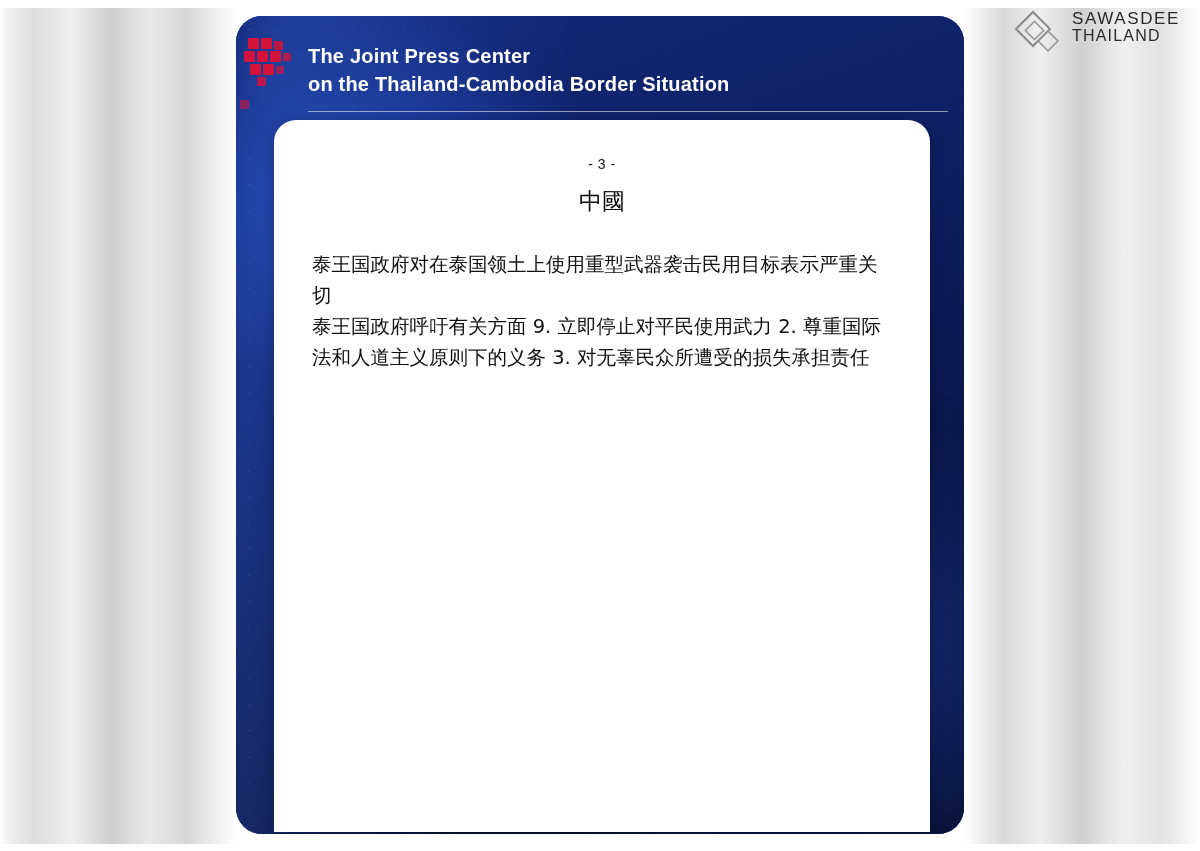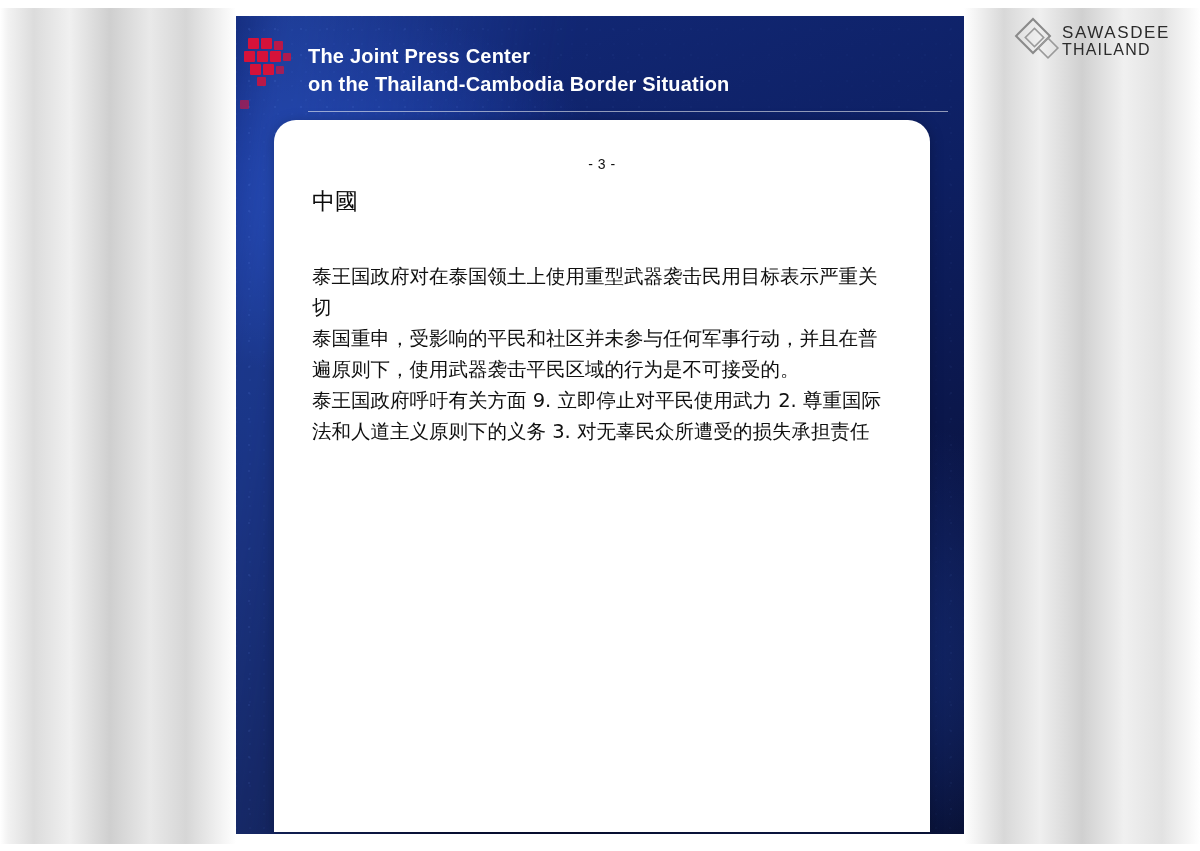--- a/index.html
+++ b/index.html
@@ -50,20 +50,21 @@
 
   
   .slide {
     position: absolute;
     left: 236px;
     top: 16px;
     width: 728px;
     height: 818px;
     background: #0b1a5e;
     overflow: hidden;
+    border-radius: 26px;
   }
   
   .slide-bg {
     position: absolute;
     inset: 0;
     background:
       radial-gradient(ellipse 420px 300px at 16% 22%, #1d3ea8 0%, rgba(29,62,168,0) 62%),
       radial-gradient(ellipse 520px 420px at 78% 78%, #16307f 0%, rgba(22,48,127,0) 60%),
       linear-gradient(160deg, #132a7a 0%, #0d1f62 38%, #0a1340 72%, #070d2c 100%);
   }
@@ -158,46 +159,47 @@
     padding: 36px 38px 0 38px;
   }
   .page-number {
     text-align: center;
     font-size: 14px;
     color: #111111;
     font-family: "Liberation Sans", sans-serif;
     letter-spacing: .5px;
   }
   .doc-title {
+    text-align: center;
     font-size: 23px;
     color: #0b0b0b;
     margin-top: 14px;
     font-family: "DejaVu Sans", sans-serif;
   }
   .body-text {
-    margin-top: 44px;
+    margin-top: 32px;
     font-size: 19.5px;
     line-height: 31px;
     color: #101010;
     font-family: "DejaVu Sans", sans-serif;
     text-align: left;
   }
   .body-text p {
     margin: 0;
   }
 
   
   .watermark {
     position: absolute;
     right: 14px;
     top: 10px;
     width: 172px;
     height: 62px;
     display: flex;
-    align-items: center;
+    gap: 10px;
   }
   .wm-logo {
     width: 48px;
     height: 48px;
     position: relative;
     flex: 0 0 auto;
   }
   .wm-text {
     line-height: 1.05;
     color: #2b2b2b;
@@ -247,21 +249,20 @@
       <div class="header-rule"></div>
     </div>
 
     <div class="card">
       <div class="card-inner">
         <div class="page-number">- 3 -</div>
         <div class="doc-title">中國</div>
 
         <div class="body-text">
           <p>泰王国政府对在泰国领土上使用重型武器袭击民用目标表示严重关切</p>
-          <p>泰国重申，受影响的平民和社区并未参与任何军事行动，并且在普遍原则下，使用武器袭击平民区域的行为是不可接受的。</p>
           <p>泰王国政府呼吁有关方面 9. 立即停止对平民使用武力 2. 尊重国际法和人道主义原则下的义务 3. 对无辜民众所遭受的损失承担责任</p>
         </div>
       </div>
     </div>
   </div>
 
   <div class="watermark">
     <div class="wm-logo">
       <svg width="48" height="48" viewBox="0 0 48 48" aria-hidden="true">
         <rect x="7" y="7" width="24" height="24" transform="rotate(45 19 19)" fill="none" stroke="#8a8a8a" stroke-width="2"></rect>

